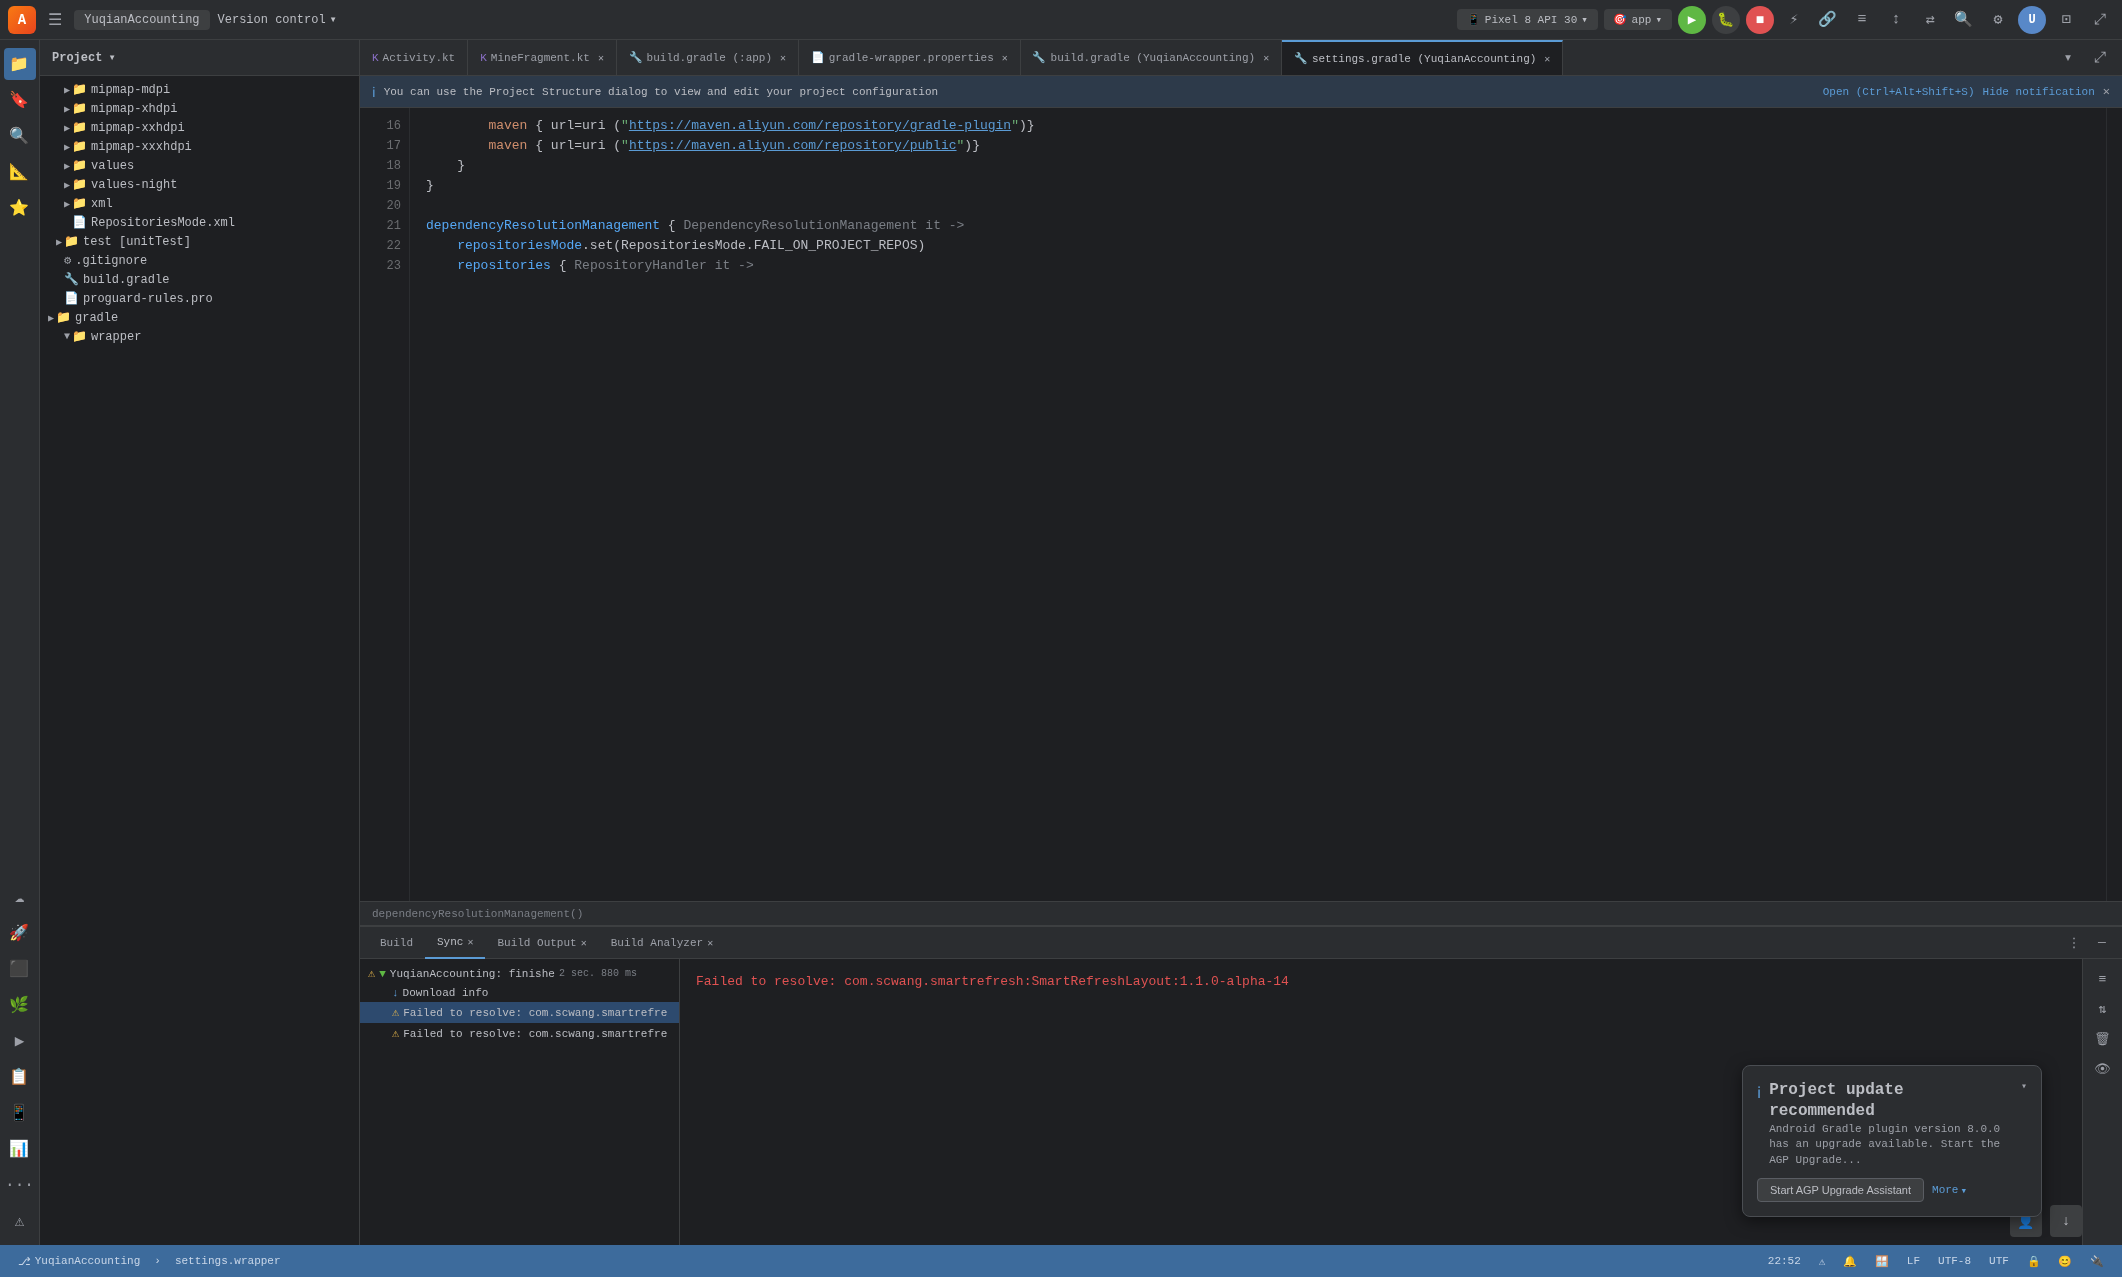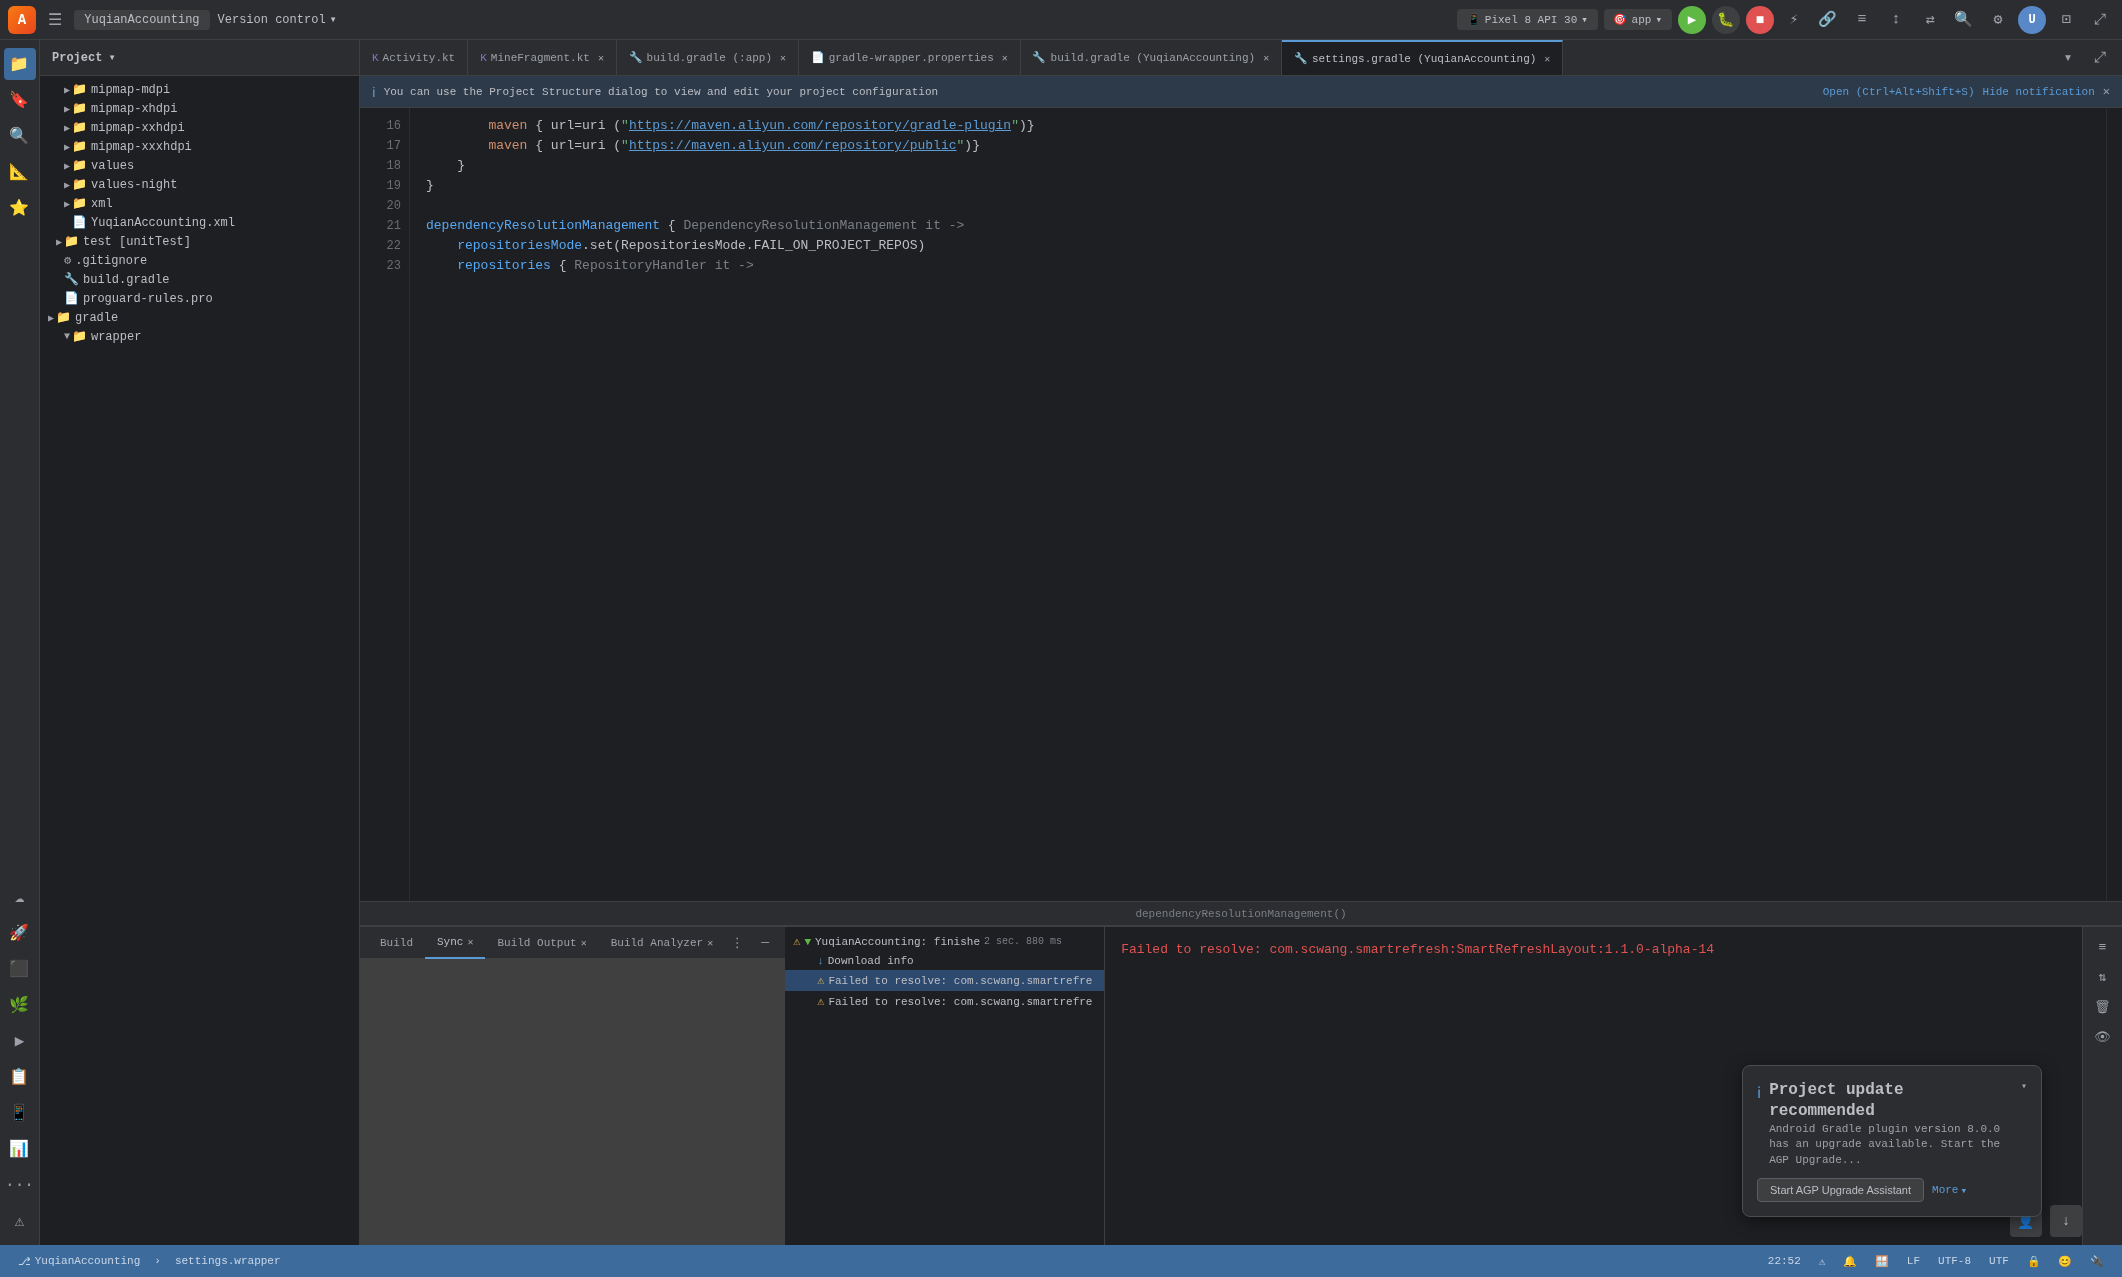--- a/index.html
+++ b/index.html
@@ -235,37 +235,37 @@
     .str { color: #6aab73; }
     .url { color: #5b9bd5; text-decoration: underline; }
     .bracket { color: #bcbec4; }
     .type-hint { color: #7a7e85; }
     .breadcrumb-bar {
       height: 24px;
       background: #2b2d30;
       border-top: 1px solid #3d3f41;
       display: flex; align-items: center;
       padding: 0 12px; gap: 4px;
-      font-size: 11px; color: #7a7e85; justify-content: center;
+      font-size: 11px; color: #7a7e85;
     }
 
     
     .right-gutter {
       width: 16px;
       background: #1e1f22;
       display: flex; flex-direction: column;
       border-left: 1px solid #2b2d30;
     }
 
     
     .build-panel {
       height: 320px;
       background: #404040;
       border-top: 2px solid #3d3f41;
-      display: flex; flex-direction: row;
+      display: flex; flex-direction: column;
     }
     .build-tabs-bar {
       height: 32px;
       background: #2b2d30;
       display: flex; align-items: center;
       border-bottom: 1px solid #3d3f41;
       padding: 0 8px;
       gap: 0;
     }
     .build-tab {
@@ -506,21 +506,21 @@
       <div class="tree-item">
         <span class="tree-indent" style="width:16px"></span>
         <span class="tree-arrow">▶</span>
         <span class="tree-icon folder">📁</span>
         <span>xml</span>
       </div>
       <div class="tree-item">
         <span class="tree-indent" style="width:16px"></span>
         <span class="tree-arrow" style="opacity:0">▶</span>
         <span class="tree-icon manifest">📄</span>
-        <span>YuqianAccounting.xml</span>
+        <span>RepositoriesMode.xml</span>
       </div>
       <div class="tree-item">
         <span class="tree-indent" style="width:8px"></span>
         <span class="tree-arrow">▶</span>
         <span class="tree-icon test-folder">📁</span>
         <span>test [unitTest]</span>
       </div>
       <div class="tree-item">
         <span class="tree-indent" style="width:8px"></span>
         <span class="tree-arrow" style="opacity:0">▶</span>

